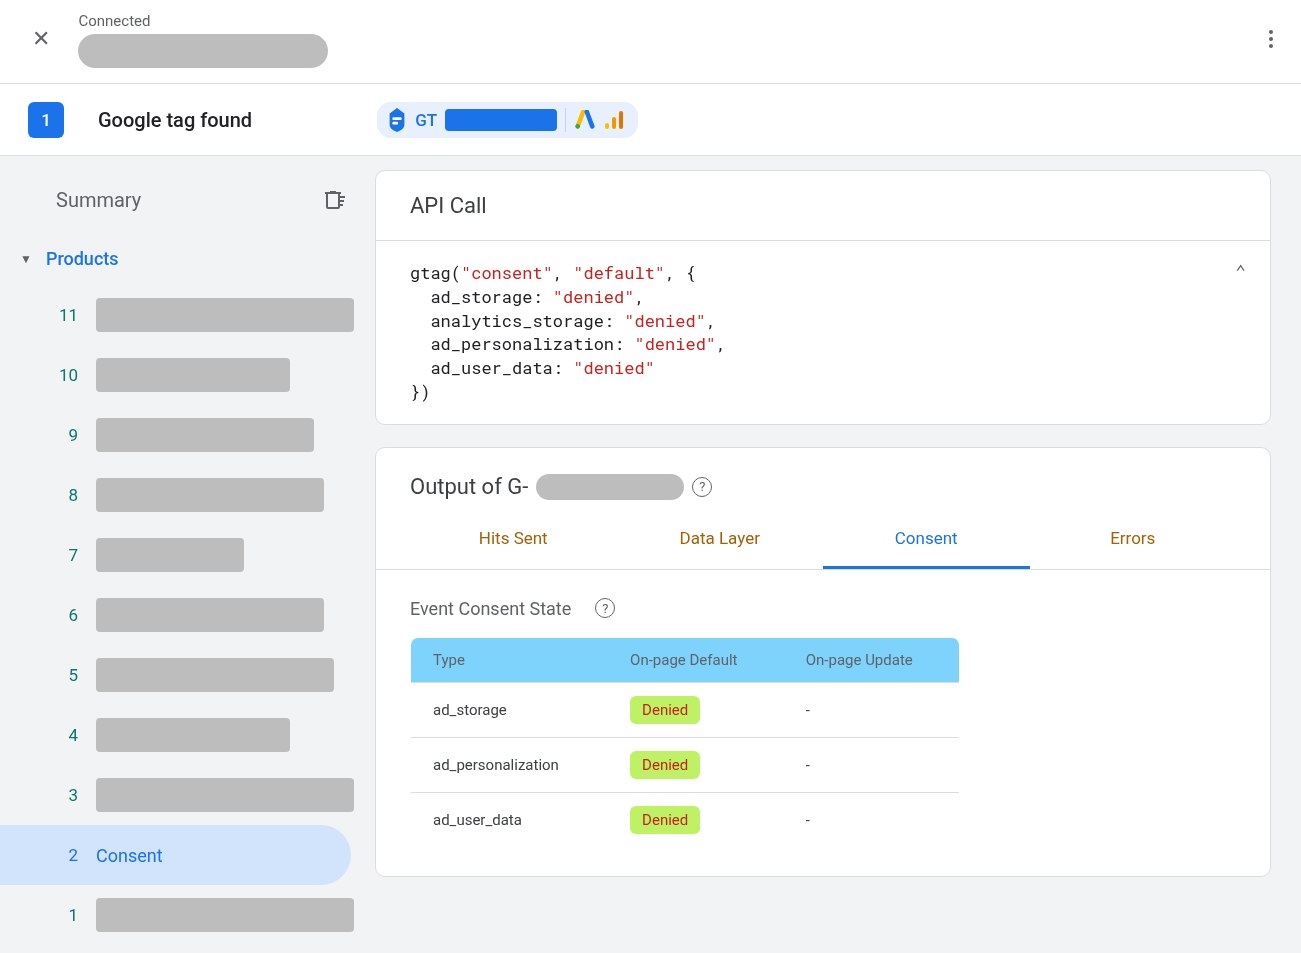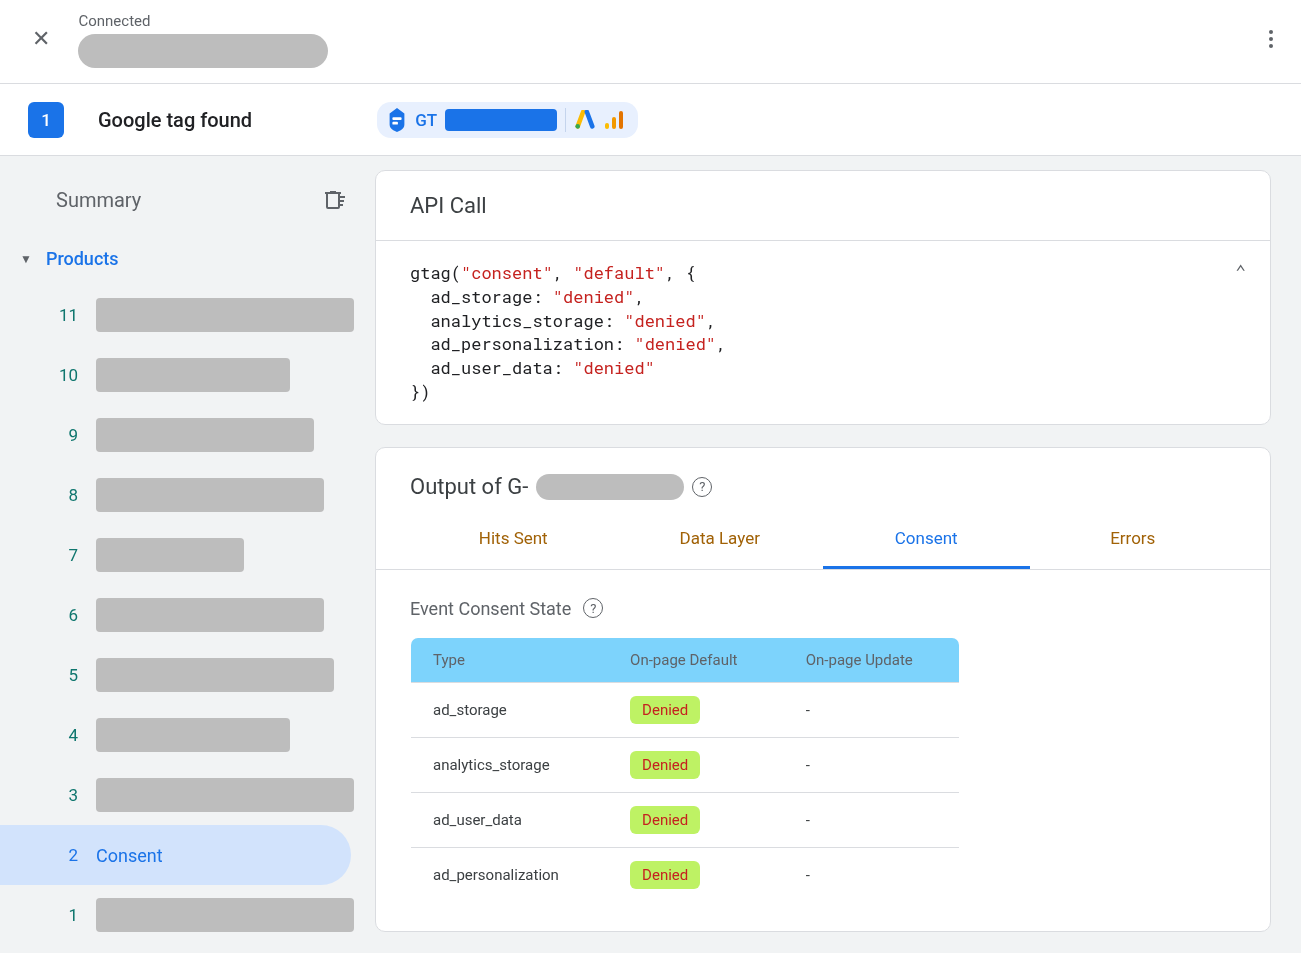--- a/index.html
+++ b/index.html
@@ -224,21 +224,21 @@
       cursor: pointer;
       border-bottom: 3px solid transparent;
     }
     .tab.active { color: #1a73e8; border-bottom-color: #1a73e8; }
     .panel { padding: 28px 34px; }
     .panel-title {
       font-size: 18px;
       color: #5f6368;
       display: flex;
       align-items: center;
-      gap: 12px;
+      gap: 24px;
       margin-bottom: 18px;
     }
     table {
       border-collapse: collapse;
       border: 1px solid #dadce0;
       border-radius: 8px;
       overflow: hidden;
       width: 550px;
     }
     th, td {
@@ -400,31 +400,26 @@
                 <th>On-page Update</th>
               </tr>
             </thead>
           <tbody id="tbody">
               <tr>
                 <td>ad_storage</td>
                 <td><span class="denied-pill">Denied</span></td>
                 <td>-</td>
               </tr>
               <tr>
-                <td>analytics_storage</td>
+                <td>ad_personalization</td>
                 <td><span class="denied-pill">Denied</span></td>
                 <td>-</td>
               </tr>
               <tr>
                 <td>ad_user_data</td>
-                <td><span class="denied-pill">Denied</span></td>
-                <td>-</td>
-              </tr>
-              <tr>
-                <td>ad_personalization</td>
                 <td><span class="denied-pill">Denied</span></td>
                 <td>-</td>
               </tr>
             </tbody>
         </table>
       </div>
     </div>
   </div>
 </div>
 

